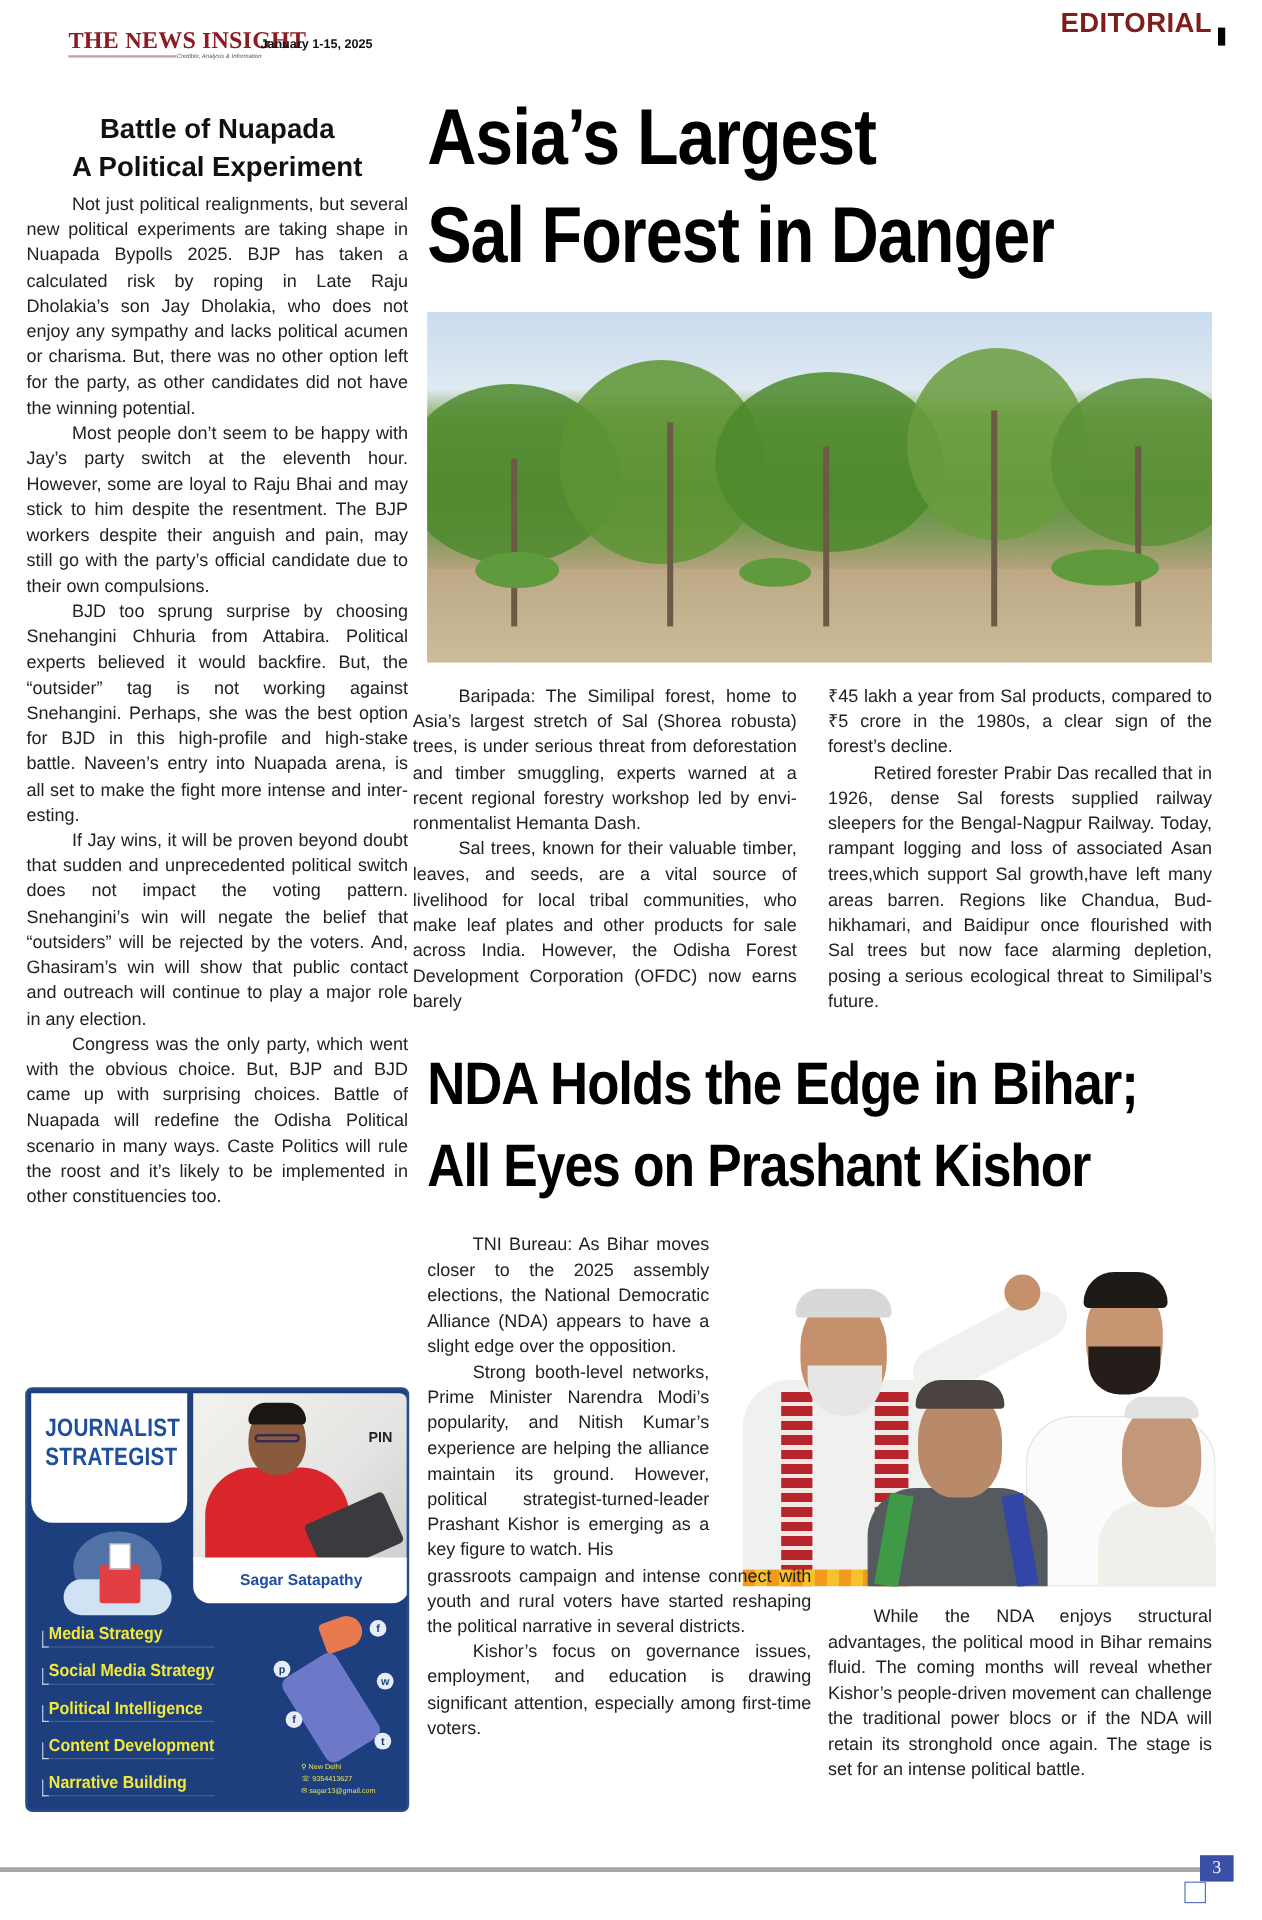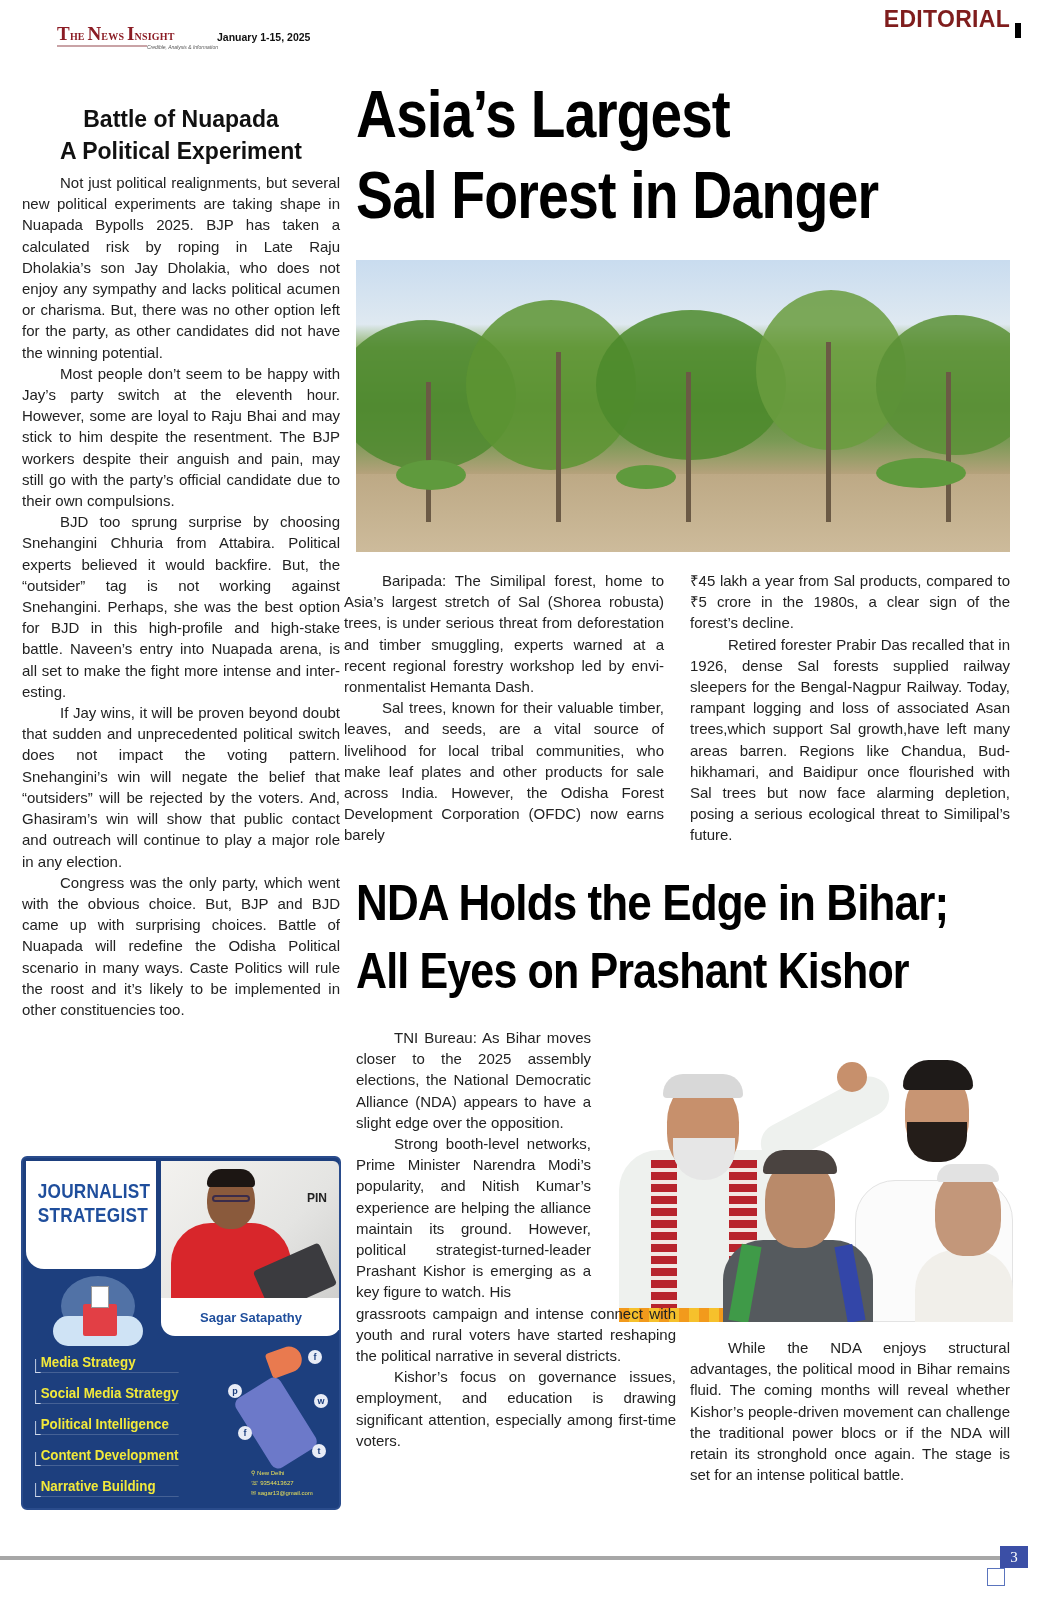--- a/index.html
+++ b/index.html
@@ -3,34 +3,34 @@
 <meta charset="utf-8">
 <style>
   * { box-sizing: border-box; margin: 0; padding: 0; }
   html, body { width: 1052px; height: 1600px; background: #ffffff; overflow: hidden; }
   body { position: relative; font-family: "Liberation Sans", sans-serif; color: #1a1a1a; }
 
   
   .masthead { position: absolute; left: 57px; top: 24px; }
   .logo { font-family: "Liberation Serif", serif; color: #8b1c24; font-weight: bold; letter-spacing: 0.2px; line-height: 1; }
   .logo .big { font-size: 19px; }
-  .logo .small { font-size: 10px; }
+  .logo .small { font-size: 20px; }
   .logo-rule { height: 2px; width: 90px; background: #c9a3a6; margin-top: 2px; }
   .logo-tag { position: absolute; left: 90px; top: 20px; font-size: 5px; font-style: italic; color: #555; white-space: nowrap; }
   .date { position: absolute; left: 217px; top: 31px; font-size: 10.5px; font-weight: bold; color: #111; }
   .section-label { position: absolute; right: 42px; top: 6px; font-size: 23px; font-weight: bold; color: #7f1d1d; letter-spacing: 0.3px; }
   .section-bar { position: absolute; right: 31px; top: 23px; width: 6px; height: 15px; background: #000; }
 
   
   .editor-col { position: absolute; left: 22px; top: 83px; width: 318px; }
   .desk-banner { background: #111; color: #fff; text-align: center; font-family: "Liberation Sans", sans-serif;
                  font-weight: bold; font-size: 24px; height: 38px; line-height: 38px; letter-spacing: -0.4px;
                  transform-origin: center; }
   .desk-banner span { display: inline-block; transform: scaleX(0.78); }
-  .editor-headline { text-align: center; font-weight: bold; font-size: 23px; line-height: 32px; margin-top: 20px; color: #111; }
+  .editor-headline { text-align: center; font-weight: bold; font-size: 23px; line-height: 32px; margin-top: 8px; color: #111; }
   .body-text { font-size: 15px; line-height: 21.2px; text-align: justify; color: #222; hyphens: manual; }
   .body-text p { text-indent: 38px; }
   .editor-col .body-text { margin-top: 5px; }
 
   
   .ad { position: absolute; left: 21px; top: 1156px; width: 320px; height: 354px; background: #1d3f7e;
         border: 2px solid #2a4c8c; border-radius: 6px; overflow: hidden; }
   .ad-title-box { position: absolute; left: 3px; top: 3px; width: 130px; height: 108px; background: #fff;
                   border-radius: 0 0 18px 18px; text-align: center; padding-top: 18px; }
   .ad-title { color: #1f4e9c; font-weight: bold; font-size: 21px; line-height: 24px; transform: scaleX(0.82); letter-spacing: 0.3px; }

